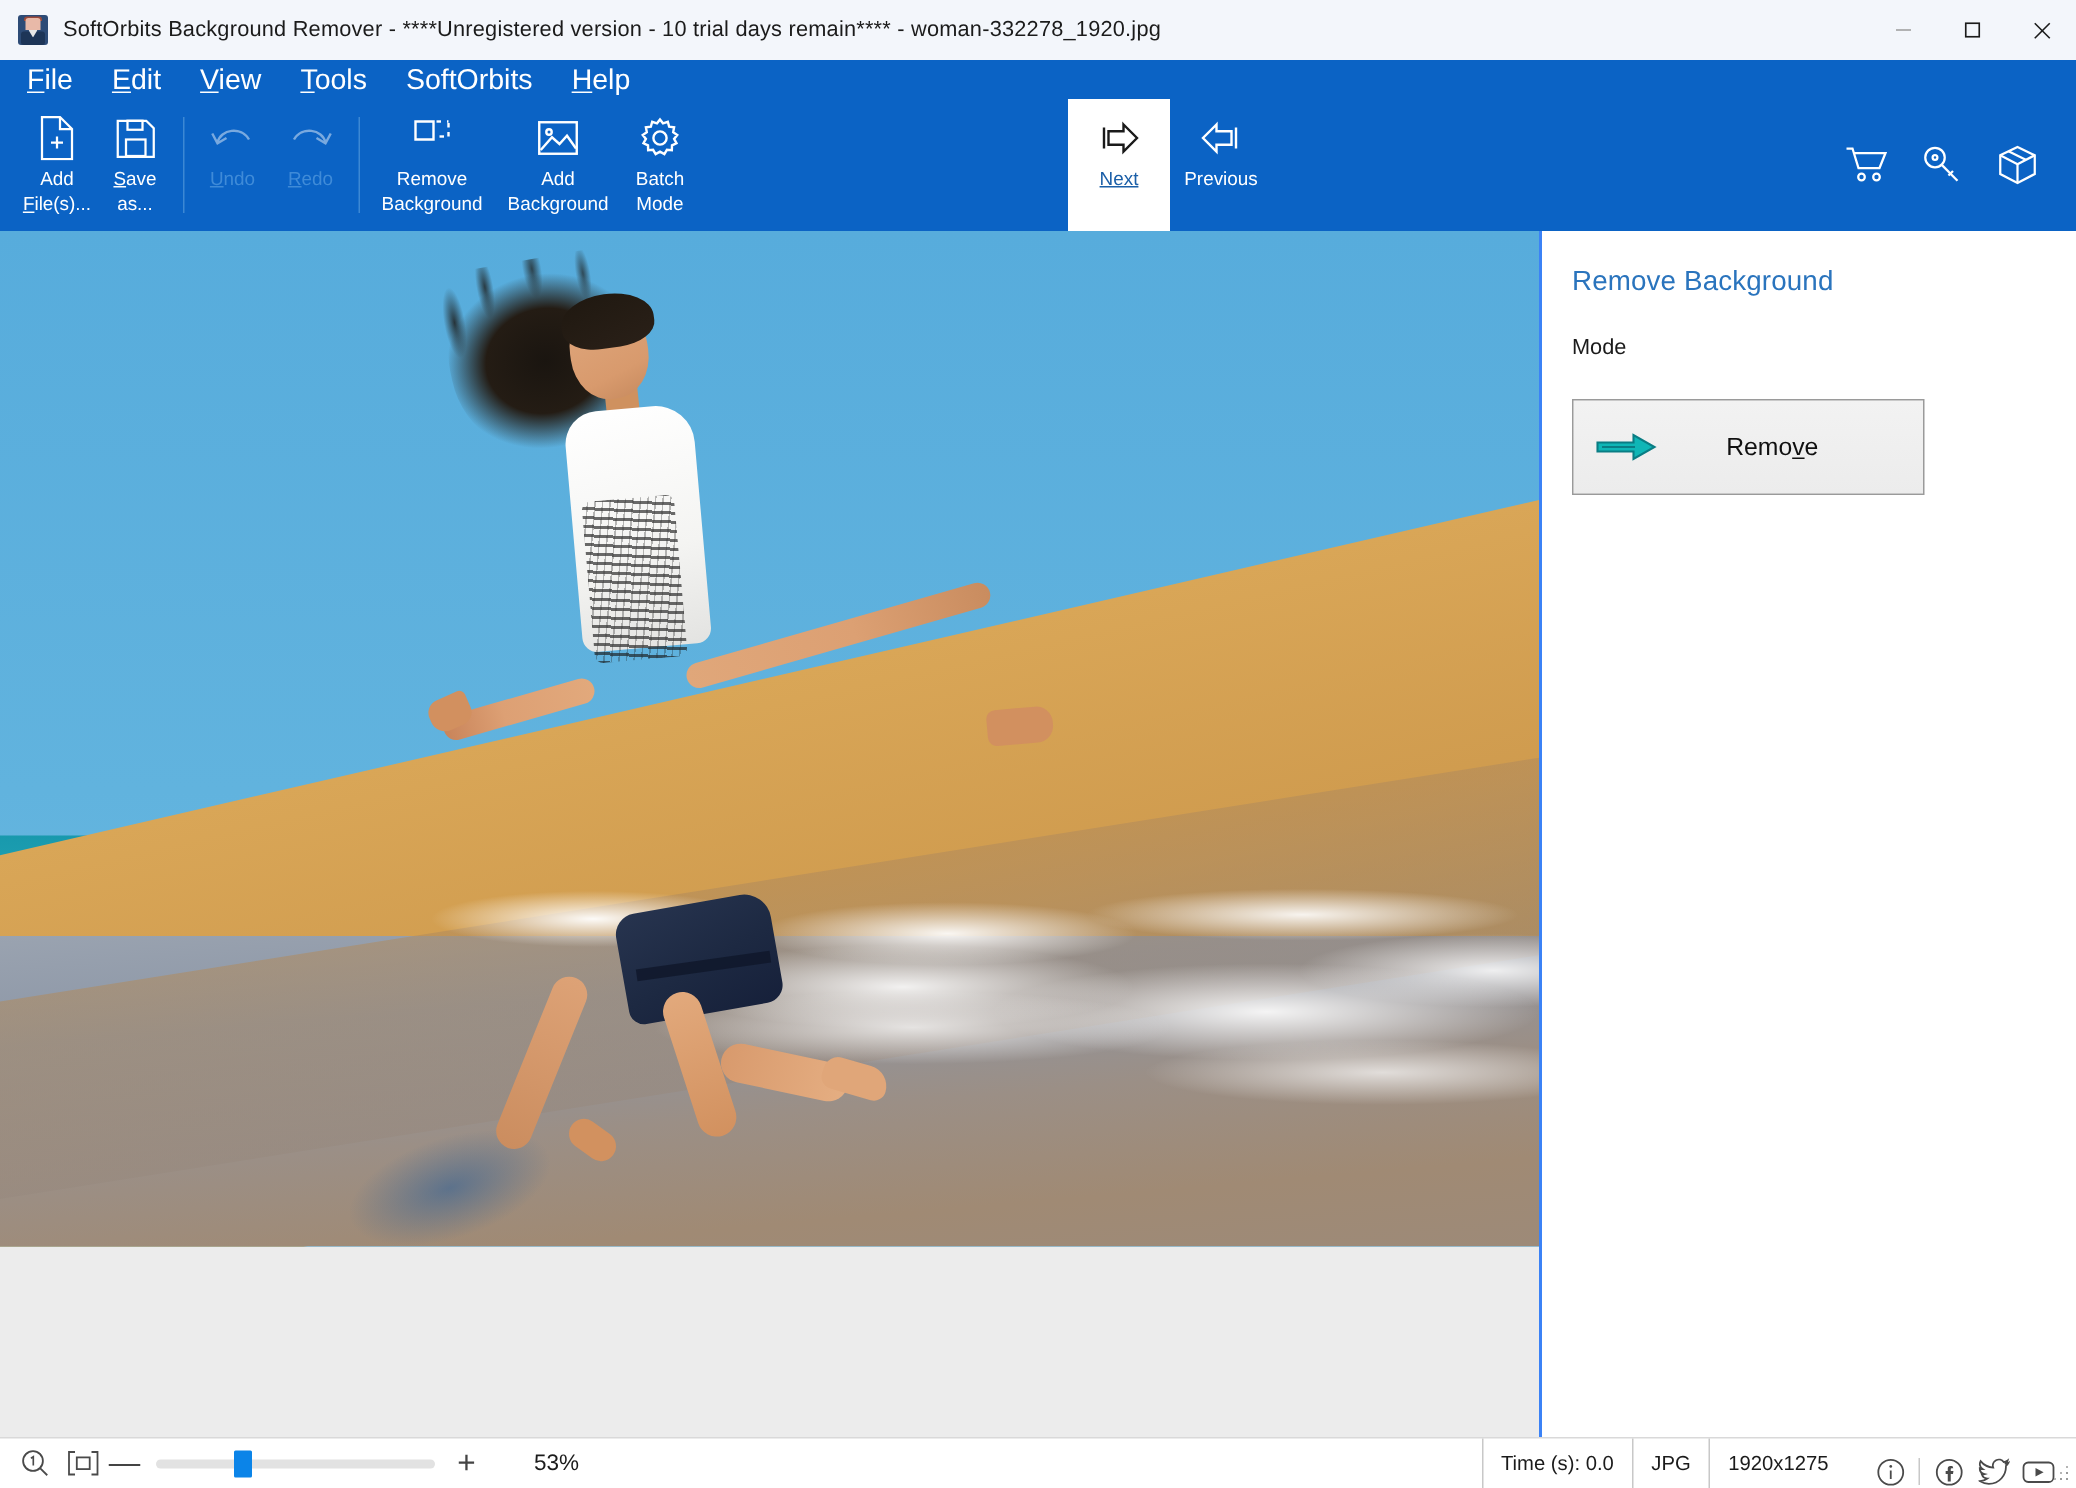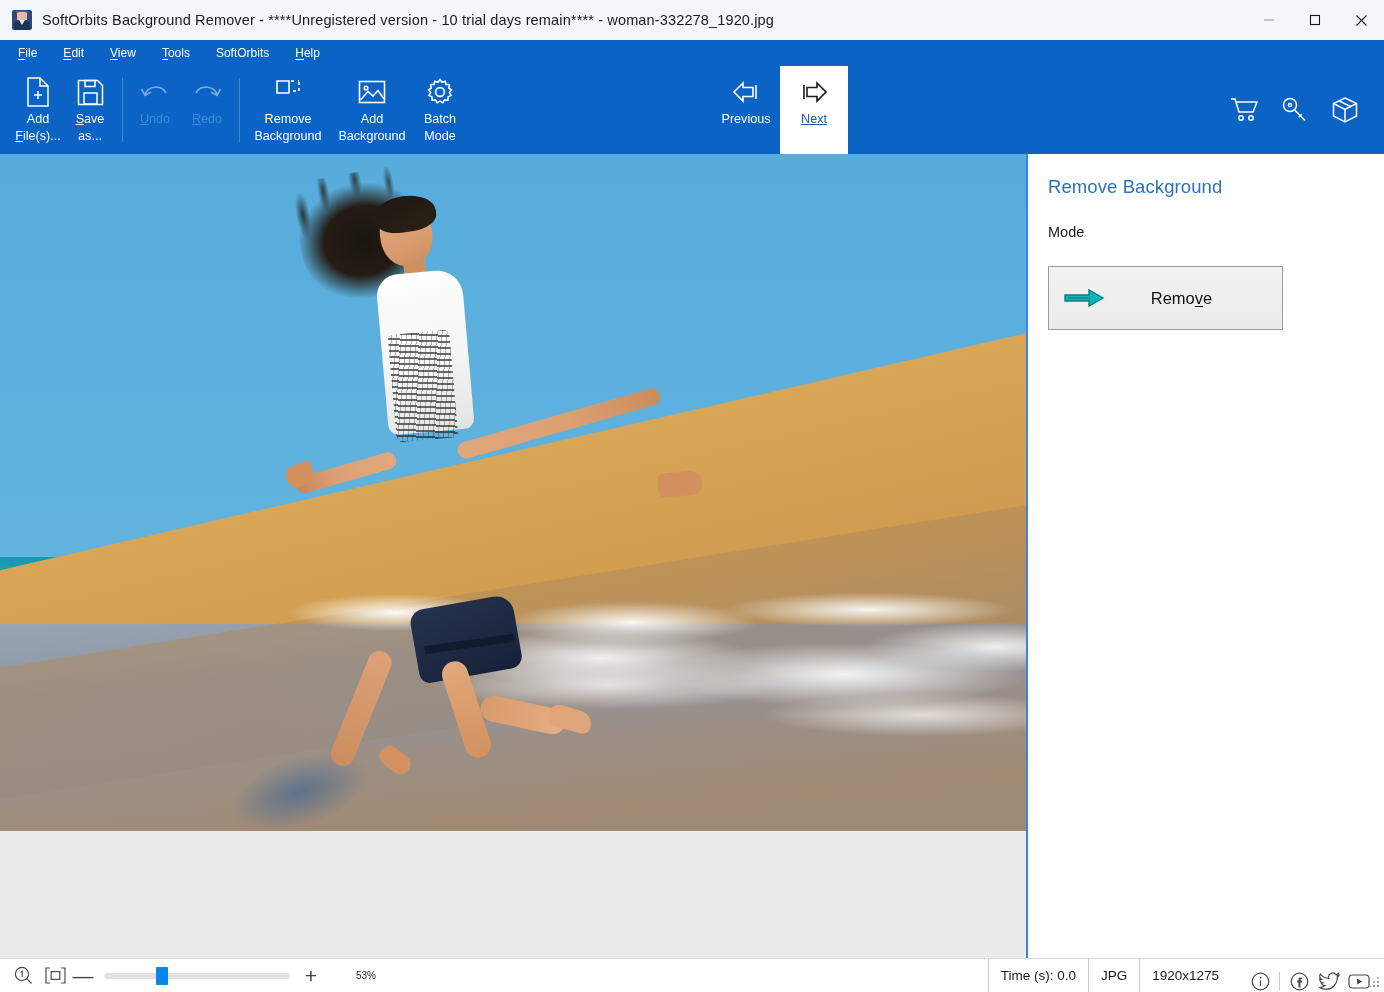--- a/index.html
+++ b/index.html
@@ -67,21 +67,21 @@
   .win-btn svg { display: block; }
 
   
   .menubar {
     height: 26px; flex: 0 0 26px;
     background: #0b63c5;
     display: flex; align-items: center;
     padding-left: 18px;
   }
   .menu-item {
-    font-size: 12px; color: #ffffff;
+    font-size: 19px; color: #ffffff;
     margin-right: 26px;
     white-space: nowrap;
     line-height: 1;
   }
   .menu-item u { text-underline-offset: 2px; }
 
   
   .toolbar {
     height: 88px; flex: 0 0 88px;
     background: #0b63c5;
@@ -396,21 +396,21 @@
     width: 186px; height: 6px;
     background: #e2e2e2; border-radius: 3px;
     position: relative; margin: 0 6px;
   }
   .zoom-thumb {
     position: absolute; top: -6px;
     width: 12px; height: 18px;
     background: #0b84e8; border-radius: 1px;
   }
   .zoom-pct {
-    font-size: 10px; color: #1b1b1b;
+    font-size: 15px; color: #1b1b1b;
     margin-left: 30px; width: 46px;
   }
   .sb-right {
     position: absolute; right: 0; top: 0; height: 33px;
     display: flex; align-items: flex-end;
   }
   .sb-cell {
     height: 33px; display: flex; align-items: center;
     padding: 0 12px;
     font-size: 13.5px; color: #1b1b1b;
@@ -559,37 +559,37 @@
             <circle cx="14" cy="14" r="4.4"></circle>
             <path d="M14 1.6l2 2.6 3.2-1 .9 3.2 3.3.4-.6 3.3 2.7 1.9-2.1 2.6 1.6 2.9-3 1.4-.1 3.3-3.3-.3-1.7 2.8-2.9-1.6-2.9 1.6-1.7-2.8-3.3.3-.1-3.3-3-1.4 1.6-2.9-2.1-2.6 2.7-1.9-.6-3.3 3.3-.4.9-3.2 3.2 1z"></path>
           </svg>
         </div>
         <div class="tb-label">Batch</div>
         <div class="tb-label">Mode</div>
       </div>
     </div>
 
     <div class="nav-zone">
+      <div class="tb-btn nav active">
+        <div class="tb-icon">
+          <svg width="32" height="26" viewBox="0 0 32 26" fill="none" stroke="#1a1a1a" stroke-width="1.6">
+            <path d="M19 4 L28 13 L19 22 L19 17.5 L9 17.5 L9 8.5 L19 8.5 Z"></path>
+            <line x1="6" y1="6" x2="6" y2="20"></line>
+          </svg>
+        </div>
+        <div class="tb-label"><u>Next</u></div>
+      </div>
       <div class="tb-btn nav">
         <div class="tb-icon">
           <svg width="32" height="26" viewBox="0 0 32 26" fill="none" stroke="#fff" stroke-width="1.6">
             <path d="M13 4 L4 13 L13 22 L13 17.5 L23 17.5 L23 8.5 L13 8.5 Z"></path>
             <line x1="26" y1="6" x2="26" y2="20"></line>
           </svg>
         </div>
         <div class="tb-label">Previous</div>
-      </div>
-      <div class="tb-btn nav active">
-        <div class="tb-icon">
-          <svg width="32" height="26" viewBox="0 0 32 26" fill="none" stroke="#1a1a1a" stroke-width="1.6">
-            <path d="M19 4 L28 13 L19 22 L19 17.5 L9 17.5 L9 8.5 L19 8.5 Z"></path>
-            <line x1="6" y1="6" x2="6" y2="20"></line>
-          </svg>
-        </div>
-        <div class="tb-label"><u>Next</u></div>
       </div>
     </div>
 
     <div class="right-icons">
       <div class="ri-btn">
         <svg width="30" height="26" viewBox="0 0 30 26" fill="none" stroke="#fff" stroke-width="1.5">
           <polyline points="1,2 5,2 9,15 23,15 27,5 6.2,5"></polyline>
           <circle cx="11" cy="21" r="2.2"></circle>
             <circle cx="21" cy="21" r="2.2"></circle>
         </svg>

